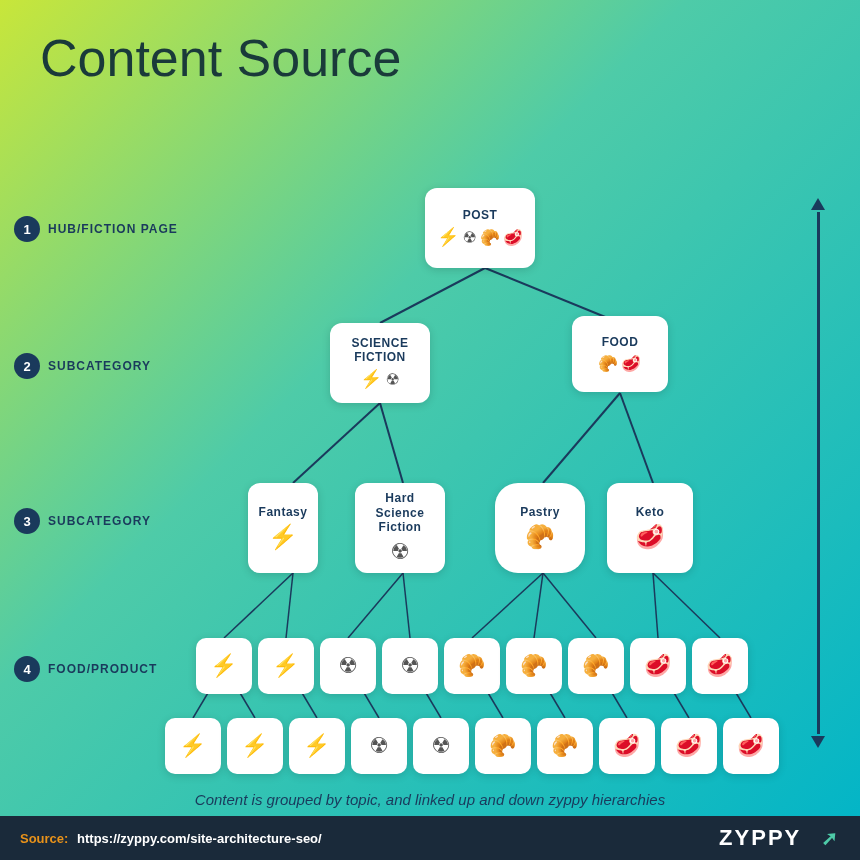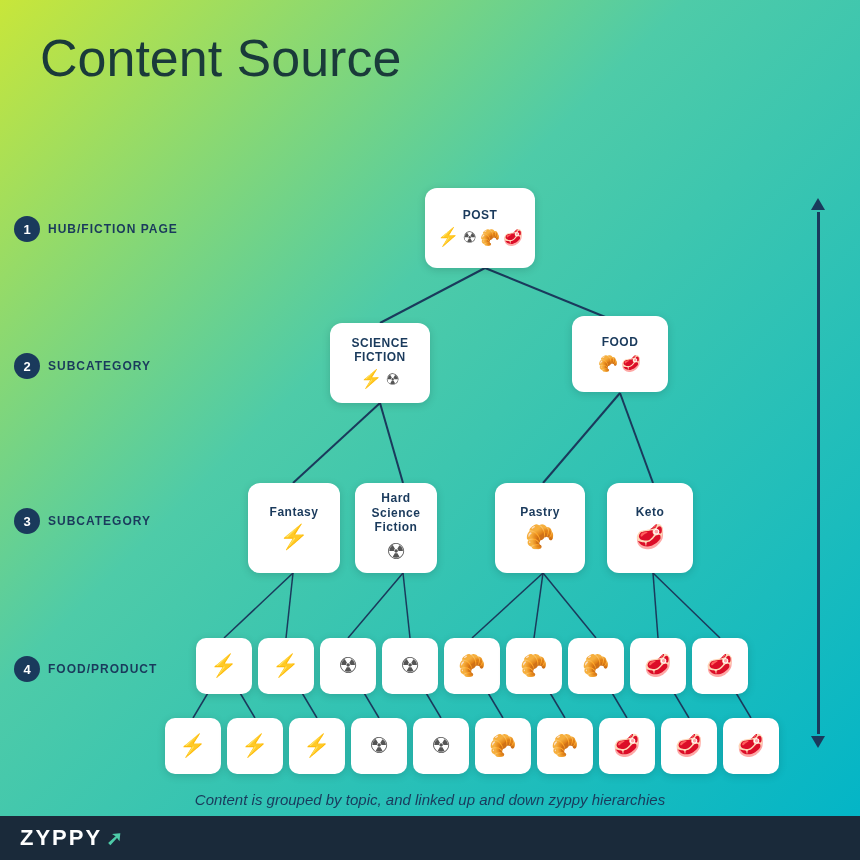--- a/index.html
+++ b/index.html
@@ -169,21 +169,21 @@
       color: #e8921a;
       font-weight: bold;
     }
     .footer-logo {
       font-size: 22px;
       font-weight: 900;
       color: white;
       letter-spacing: 2px;
       display: flex;
       align-items: center;
-      gap: 4px;
+      gap: 20px;
     }
     .footer-logo-arrow {
       color: #4ecba8;
       font-size: 20px;
     }
   </style>
 </head>
 <body>
 
 <div class="main-title">Content Source</div>
@@ -271,35 +271,35 @@
   </div>
 
   <div class="node" style="left:572px; top:208px; width:96px; height:76px;">
     <div class="node-title">FOOD</div>
     <div class="node-icons">
       <span class="icon-croissant">🥐</span>
       <span class="icon-meat">🥩</span>
     </div>
   </div>
 
-  <div class="node" style="left:248px; top:375px; width:92px; height:90px;">
+  <div class="node" style="left:248px; top:375px; width:70px; height:90px;">
     <div class="node-title">Fantasy</div>
     <div class="node-icons">
       <span class="icon-bolt" style="font-size:24px;">⚡</span>
     </div>
   </div>
 
-  <div class="node" style="left:355px; top:375px; width:82px; height:90px;">
+  <div class="node" style="left:355px; top:375px; width:90px; height:90px;">
     <div class="node-title">Hard<br>Science<br>Fiction</div>
     <div class="node-icons">
       <span class="icon-radio" style="font-size:22px;">☢</span>
     </div>
   </div>
 
-  <div class="node" style="left:495px; top:375px; width:90px; height:90px;">
+  <div class="node" style="left:495px; top:375px; width:90px; height:90px;border-radius:23px;">
     <div class="node-title">Pastry</div>
     <div class="node-icons">
       <span class="icon-croissant" style="font-size:24px;">🥐</span>
     </div>
   </div>
 
   <div class="node" style="left:607px; top:375px; width:86px; height:90px;">
     <div class="node-title">Keto</div>
     <div class="node-icons">
       <span class="icon-meat" style="font-size:24px;">🥩</span>
@@ -363,17 +363,21 @@
   </div>
   <div class="node node-small" style="left:723px; top:610px;">
     <span class="icon-meat" style="font-size:22px;">🥩</span>
   </div>
 
 </div>
 
 <div class="bottom-caption">Content is grouped by topic, and linked up and down zyppy hierarchies</div>
 
 <div class="footer-bar">
+  <div class="footer-source">
+    <span style="color:#e8921a; font-weight:bold;">Source:</span>
+    <span style="color:white; margin-left:5px;">https://zyppy.com/site-architecture-seo/</span>
+  </div>
   <div class="footer-logo">
     <span>ZYPPY</span>
     <span class="footer-logo-arrow">➚</span>
   </div>
 </div>
 
 </body></html>

